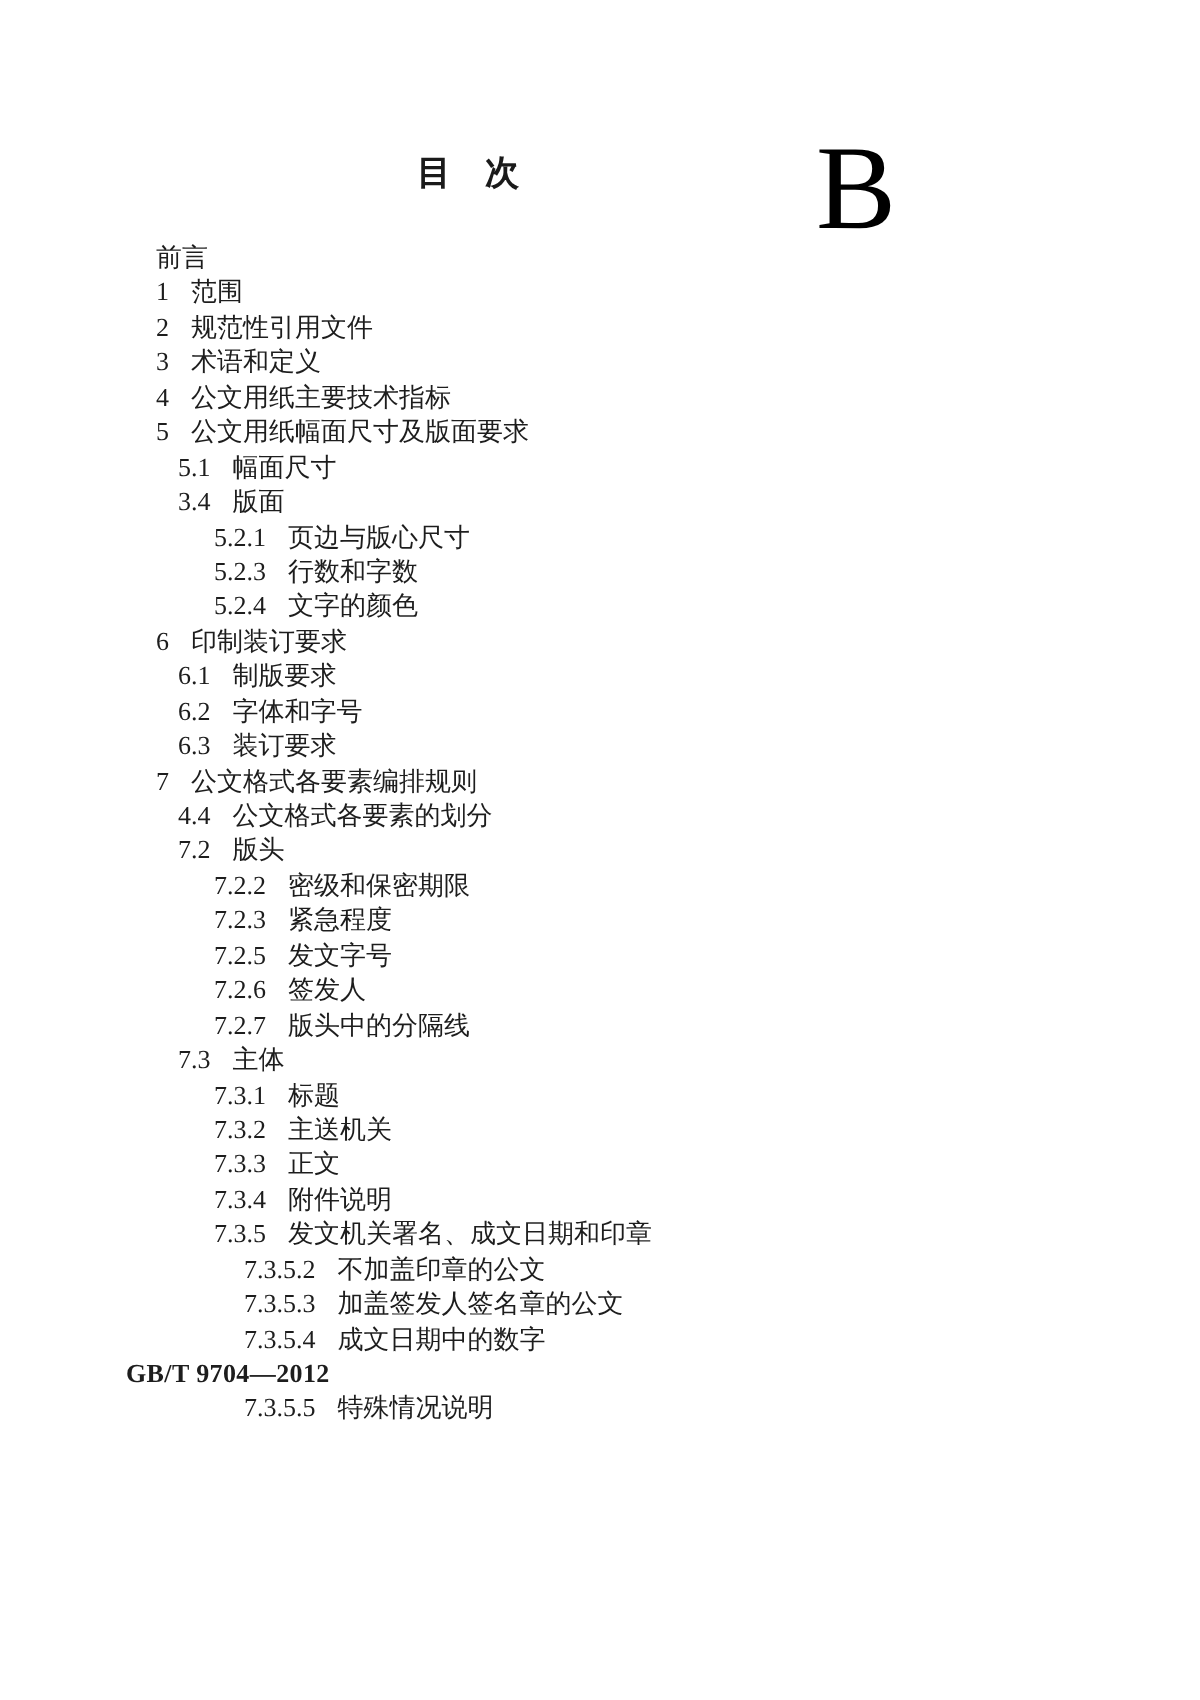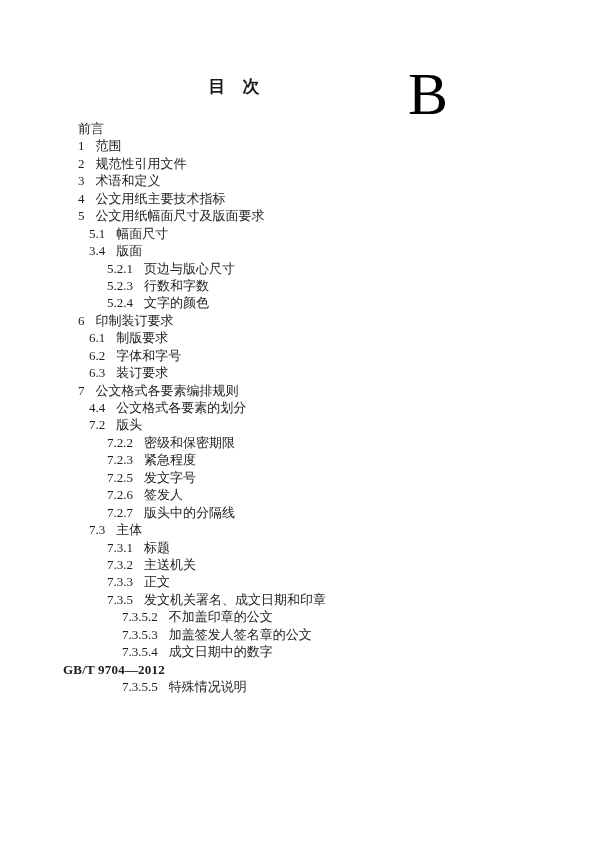--- a/index.html
+++ b/index.html
@@ -88,20 +88,21 @@
       <div class="toc-row lvl1"><span class="num">7.2</span><span class="label">版头</span></div>
       <div class="toc-row lvl2"><span class="num">7.2.2</span><span class="label">密级和保密期限</span></div>
       <div class="toc-row lvl2"><span class="num">7.2.3</span><span class="label">紧急程度</span></div>
       <div class="toc-row lvl2"><span class="num">7.2.5</span><span class="label">发文字号</span></div>
       <div class="toc-row lvl2"><span class="num">7.2.6</span><span class="label">签发人</span></div>
       <div class="toc-row lvl2"><span class="num">7.2.7</span><span class="label">版头中的分隔线</span></div>
       <div class="toc-row lvl1"><span class="num">7.3</span><span class="label">主体</span></div>
       <div class="toc-row lvl2"><span class="num">7.3.1</span><span class="label">标题</span></div>
       <div class="toc-row lvl2"><span class="num">7.3.2</span><span class="label">主送机关</span></div>
       <div class="toc-row lvl2"><span class="num">7.3.3</span><span class="label">正文</span></div>
+      <div class="toc-row lvl2"><span class="num">7.3.4</span><span class="label">附件说明</span></div>
       <div class="toc-row lvl2"><span class="num">7.3.5</span><span class="label">发文机关署名、成文日期和印章</span></div>
       <div class="toc-row lvl3"><span class="num">7.3.5.2</span><span class="label">不加盖印章的公文</span></div>
       <div class="toc-row lvl3"><span class="num">7.3.5.3</span><span class="label">加盖签发人签名章的公文</span></div>
       <div class="toc-row lvl3"><span class="num">7.3.5.4</span><span class="label">成文日期中的数字</span></div>
       <div class="toc-row doc-code"><span class="label">GB/T 9704—2012</span></div>
       <div class="toc-row lvl3"><span class="num">7.3.5.5</span><span class="label">特殊情况说明</span></div>
     </div>
 </div>
 
 </body></html>

